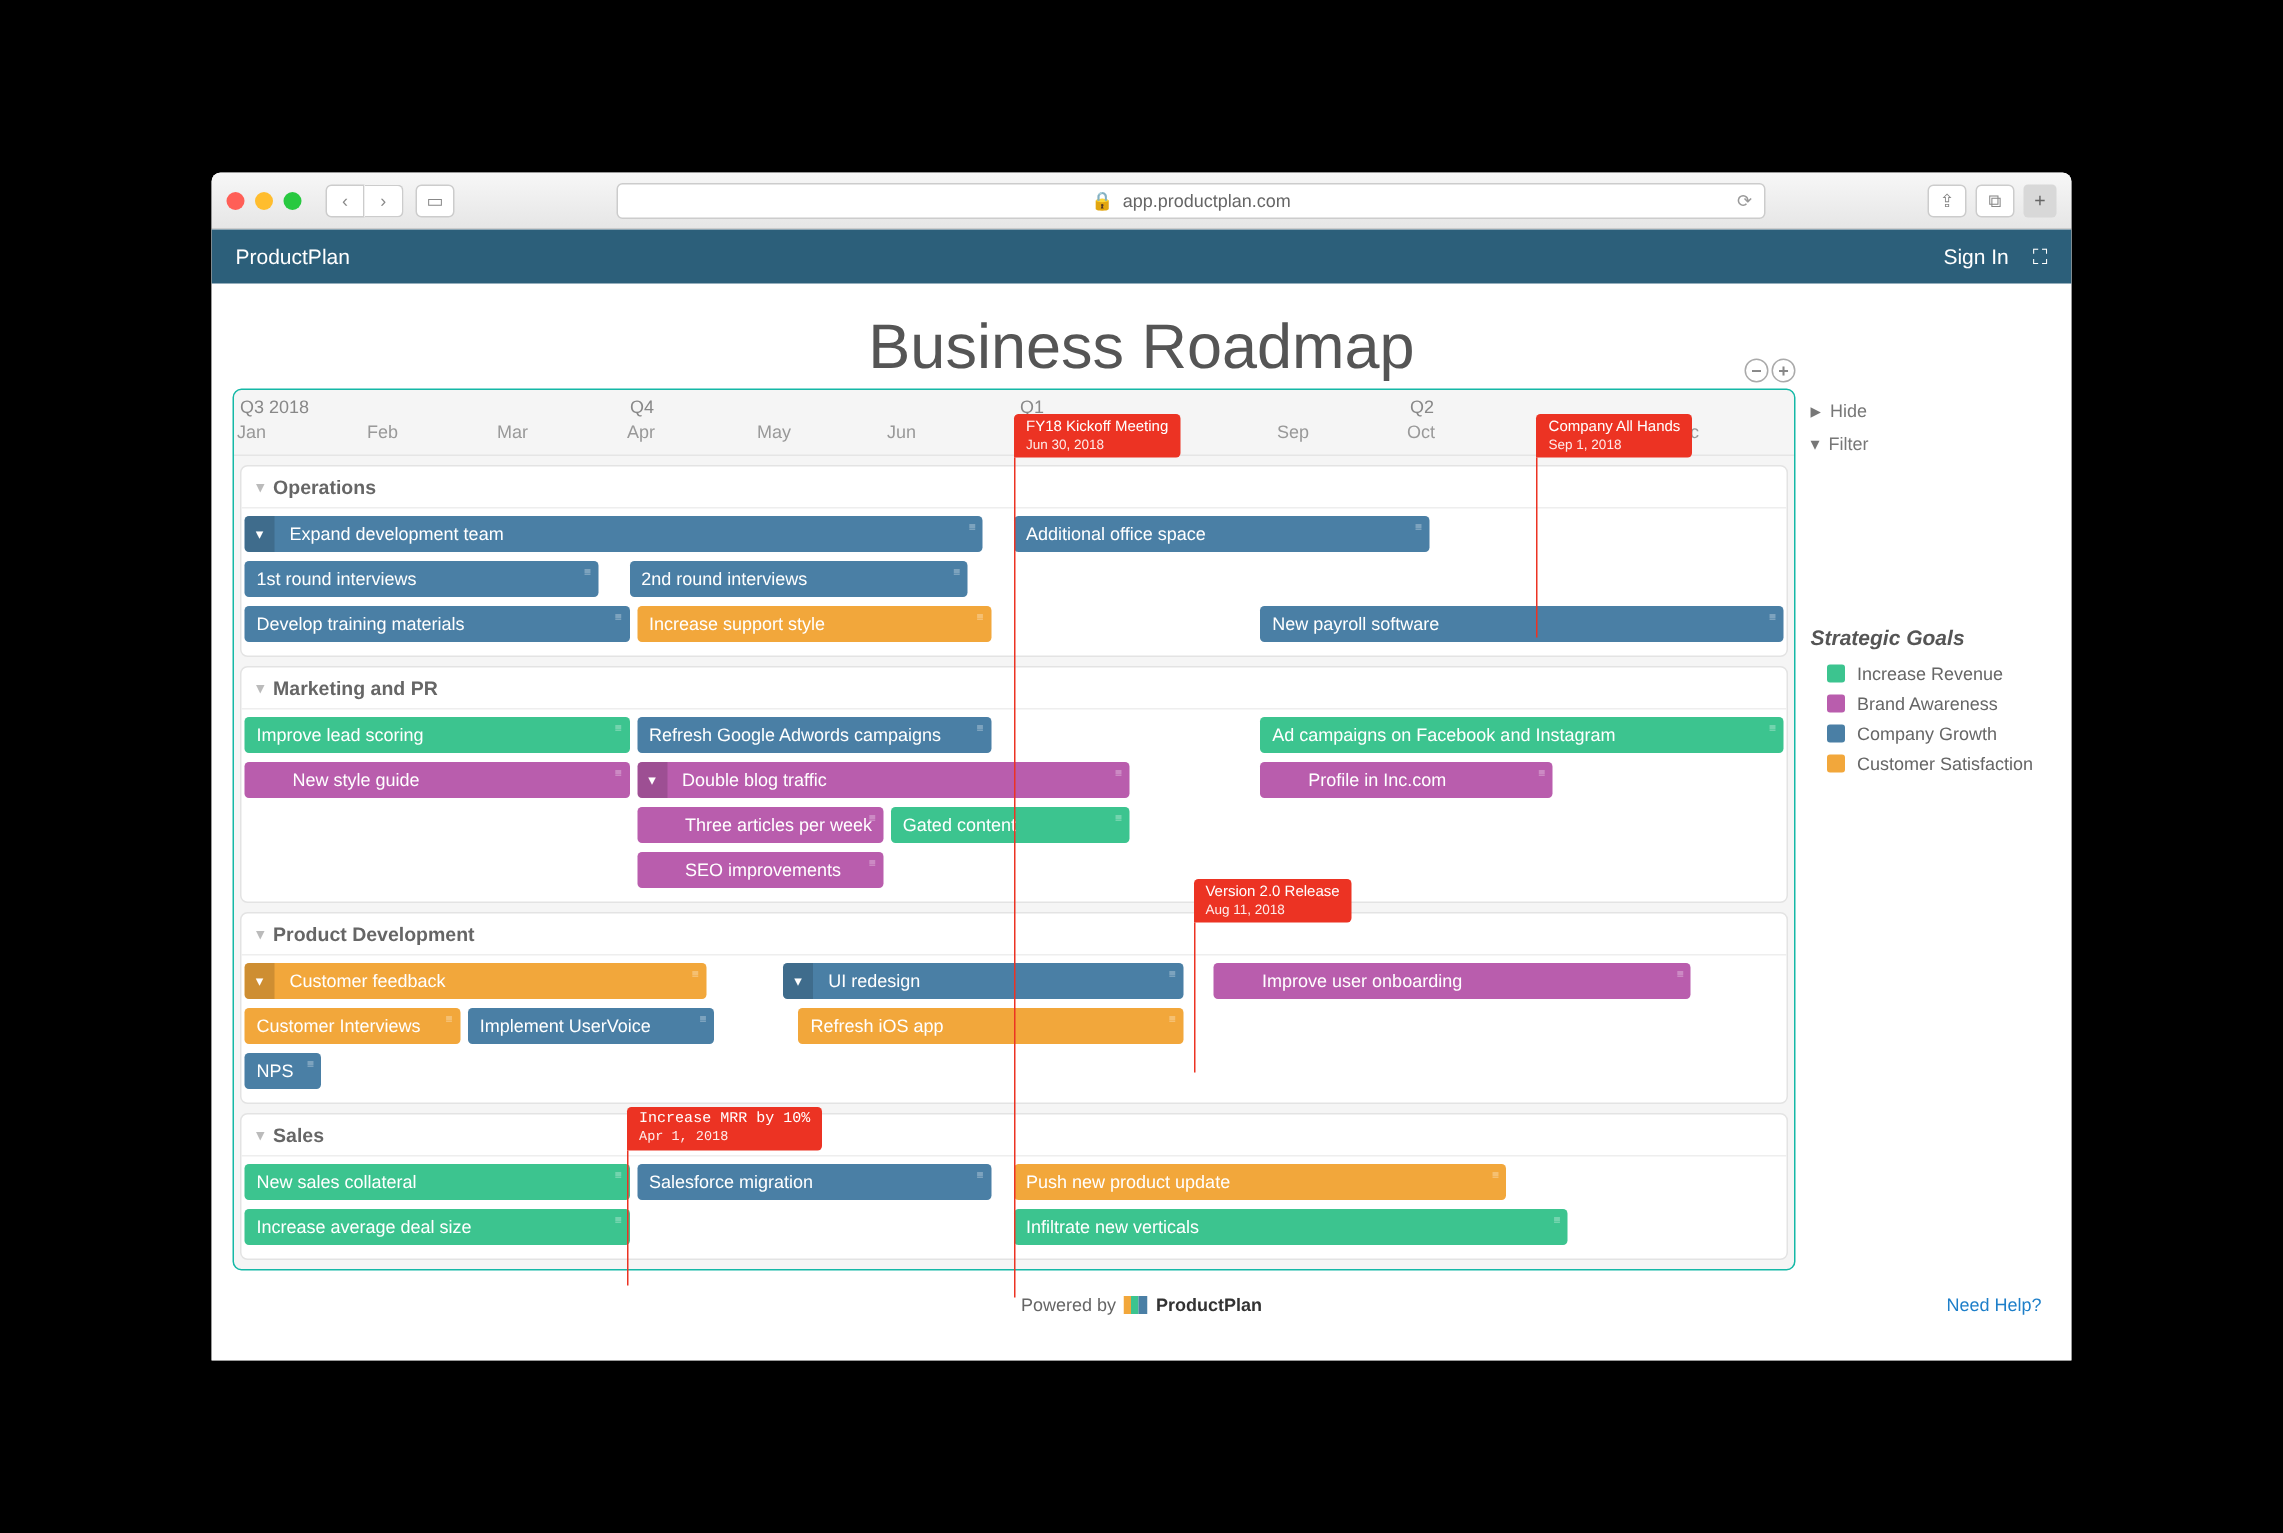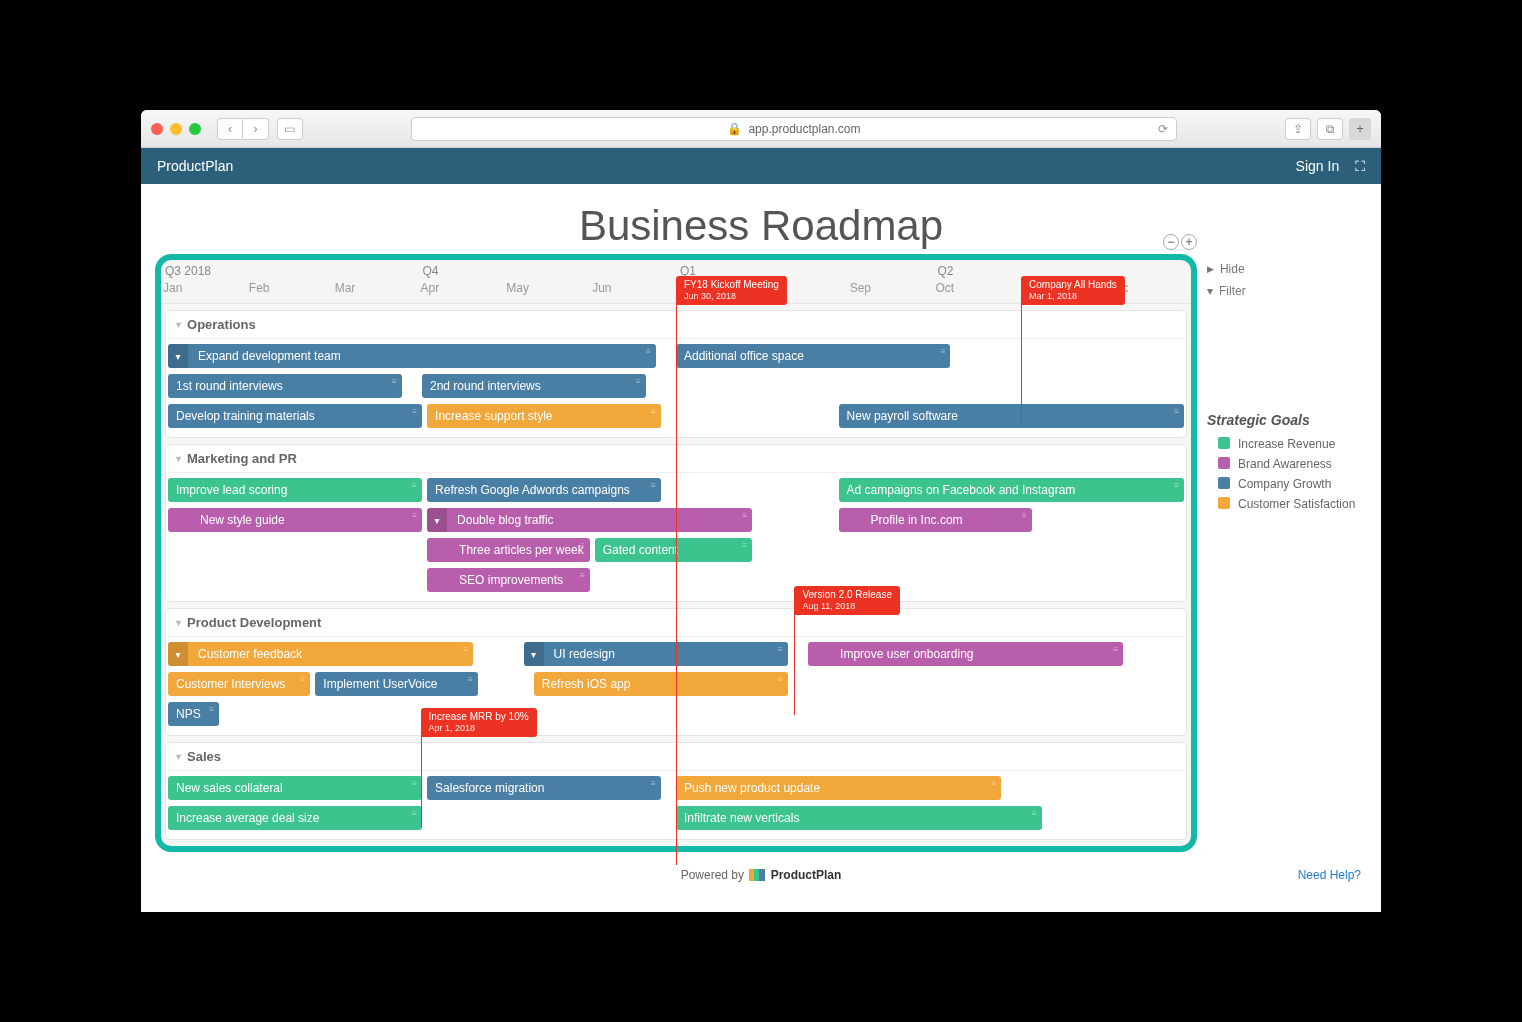--- a/index.html
+++ b/index.html
@@ -24,21 +24,21 @@
 .expand-icon{font-size:14px;}
 
 .content{padding: 10px 0 20px; }
 .title{ text-align:center; font-size:42px; font-weight:300; color:#555; margin: 8px 0 4px; }
 
 .main-row{ display:flex; padding:0 14px; gap:10px;}
 .roadmap-wrap{ flex:1; position:relative; }
 .zoom-ctl{ position:absolute; right:0; top:-20px; display:flex; gap:2px; color:#888;}
 .zoom-ctl span{width:16px;height:16px;border:1px solid #aaa;border-radius:50%;display:flex;align-items:center;justify-content:center;font-size:12px;font-weight:bold;cursor:pointer;}
 
-.timeline{ border:6px solid #14b8a6; border-radius:16px; background:#f5f5f5;}
+.timeline{ border:1px solid #14b8a6; border-radius:6px; background:#f5f5f5;}
 .time-head{ position:relative; height:44px; border-bottom:1px solid #e5e5e5;}
 .quarters{display:flex; font-size:12px; color:#888; padding:4px 0 0;}
 .quarters div{flex:1; padding-left:4px;}
 .months{display:flex; font-size:12px; color:#999; padding-top:3px;}
 .months div{flex:1; text-align:left; padding-left:2px;}
 
 .milestone{ position:absolute; top:16px; z-index:5;}
 .milestone .flag{ background:#ec3323; color:#fff; font-size:10px; padding:3px 8px; border-radius:3px 3px 3px 0; line-height:1.2; white-space:nowrap;}
 .milestone .flag .d{font-size:9px; opacity:.9;}
 .milestone .line{ width:1px; background:#ec3323; position:absolute; top:100%; left:0;}
@@ -55,21 +55,21 @@
 
 .c-blue{background:#4a7fa5;}
 .c-green{background:#3cc48f;}
 .c-purple{background:#b95dad;padding-left:32px;}
 .c-orange{background:#f2a73b;}
 
 .sidebar{ width:160px; font-size:12px; color:#666; padding-top:4px;}
 .side-link{ display:flex; align-items:center; gap:6px; padding:4px 0; cursor:pointer; color:#777;}
 .side-link .tri{font-size:9px;}
 .goals-title{ font-weight:600; color:#555; margin-top:110px; margin-bottom:6px; font-size:14px;font-style:italic;}
-.goal{ display:flex; gap:8px; padding:3px 11px;}
+.goal{ display:flex; align-items:center; gap:8px; padding:3px 11px;}
 .goal .sw{ width:12px; height:12px; border-radius:2px;}
 
 .footer{ text-align:center; padding:16px 0 8px; font-size:12px; color:#666; position:relative;}
 .footer .pp{ font-weight:600; color:#333;}
 .pp-logo{display:inline-block;vertical-align:middle;margin:0 2px;}
 .help-link{ position:absolute; right:20px; bottom:10px; color:#1e7fc9; font-size:12px; cursor:pointer;}
 </style>
 </head>
 <body>
 
@@ -142,32 +142,32 @@
                   <div class="milestone" style="left: 50%;">
                     <div class="flag">
                       <div>FY18 Kickoff Meeting</div>
                       <div class="d">Jun 30, 2018</div>
                     </div>
                     <div class="line" style="height:560px"></div>
                   </div>
                   <div class="milestone" style="left: 83.5%;">
                     <div class="flag">
                       <div>Company All Hands</div>
-                      <div class="d">Mar 1, 2018</div>
+                      <div class="d">Sep 1, 2018</div>
                     </div>
                     <div class="line" style="height:120px"></div>
                   </div>
                   <div class="milestone" style="left: 61.5%; top: 326px;">
                     <div class="flag">
                       <div>Version 2.0 Release</div>
                       <div class="d">Aug 11, 2018</div>
                     </div>
                     <div class="line" style="height:100px"></div>
                   </div>
-                  <div class="milestone" style="left: 25.2%; top: 448px;">
+                  <div class="milestone" style="left: 25.2%; top: 478px; font-family: Liberation Mono, monospace;">
                     <div class="flag">
                       <div>Increase MRR by 10%</div>
                       <div class="d">Apr 1, 2018</div>
                     </div>
                     <div class="line" style="height:90px"></div>
                   </div>
                 </div>
             </div>
             <div id="lanes">
                 <div class="lane">

